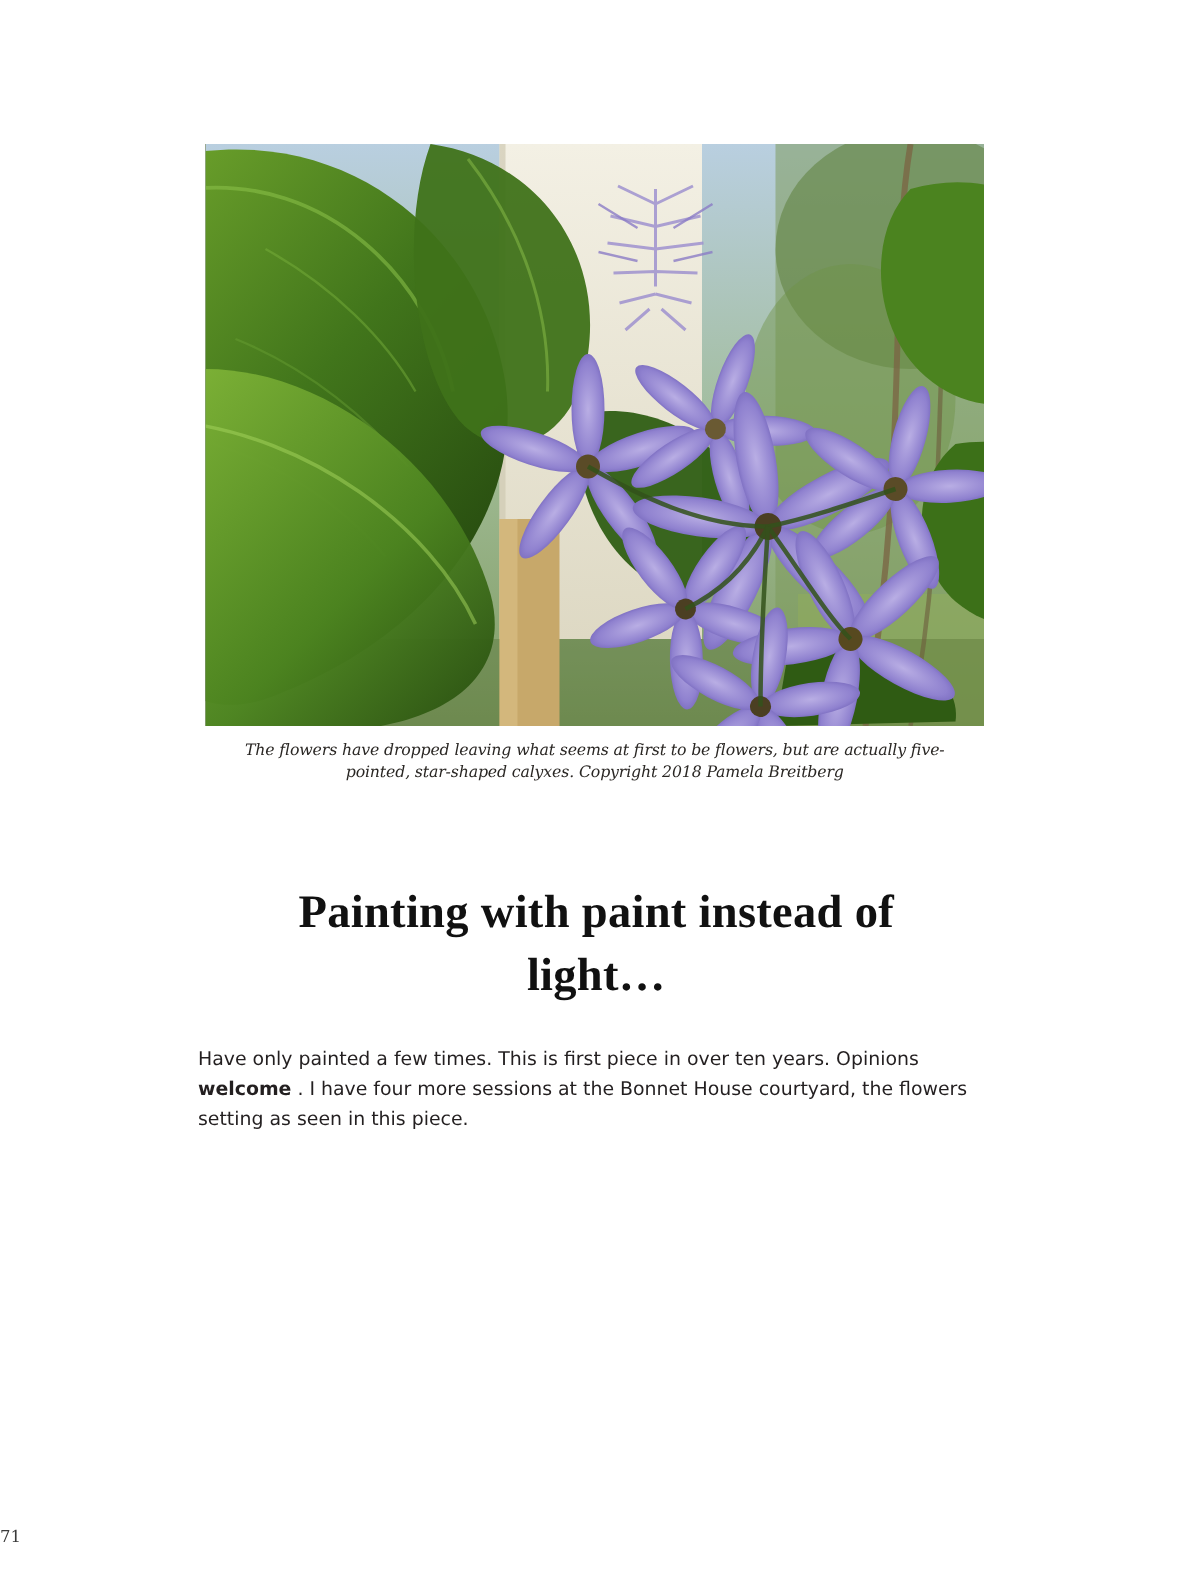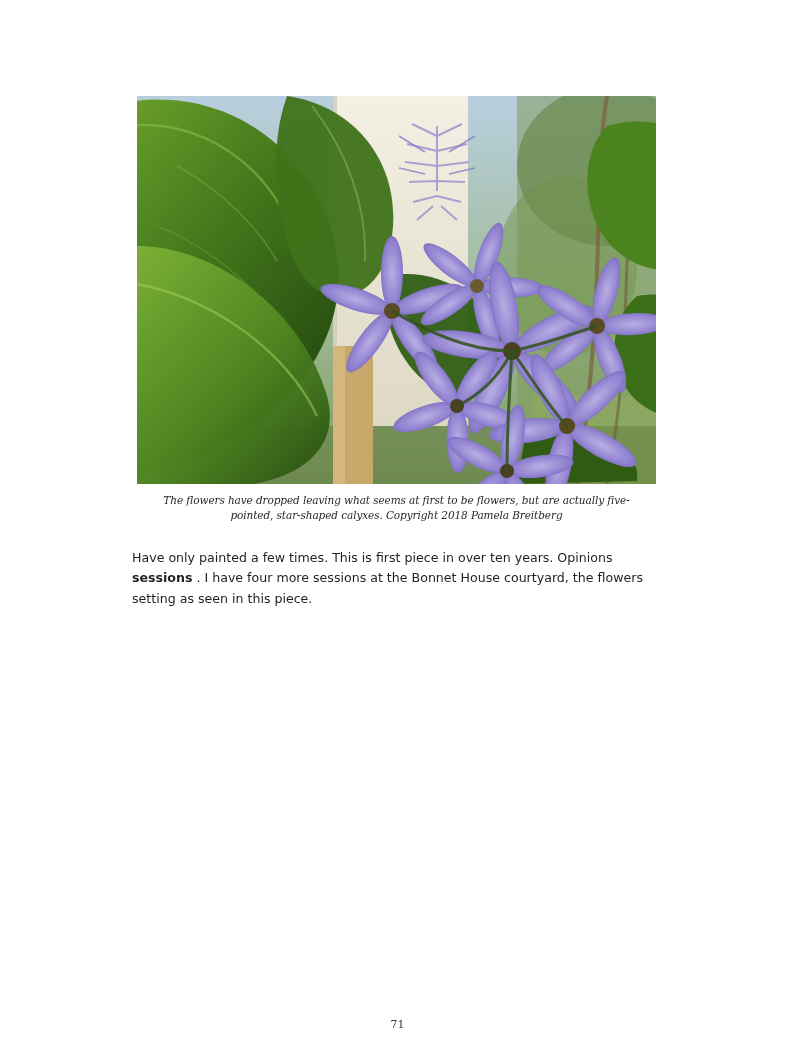--- a/index.html
+++ b/index.html
@@ -84,21 +84,21 @@
   .body-text b {
     font-weight: bold;
   }
 
   
   .page-number {
     position: absolute;
     left: 0;
     right: 0;
     top: 1018px;
-    text-align: center;
+    text-align: left;
     font-family: "DejaVu Serif", serif;
     font-size: 11px;
     color: #3a3a3a;
   }
 </style>
 </head>
 <body>
 
 <div class="page">
 
@@ -270,20 +270,21 @@
             <path d="M375 255 C360 285 340 300 320 310"></path>
             <path d="M375 255 C400 290 415 315 430 330"></path>
             <path d="M375 255 C372 300 370 340 370 375"></path>
           </g>
         </svg>
       </div>
 
       <figcaption class="caption">The flowers have dropped leaving what seems at first to be flowers, but are actually five-pointed, star-shaped calyxes. Copyright 2018 Pamela Breitberg</figcaption>
     </figure>
 
-
-    <p class="body-text"><span>Have only painted a few times. This is first piece in over ten years. Opinions </span><b>sessions</b><span> . I have four more sessions at the Bonnet House courtyard, the flowers setting as seen in this piece.</span></p>
+    <h1 class="title">Painting with paint instead of light…</h1>
+
+    <p class="body-text"><span>Have only painted a few times. This is first piece in over ten years. Opinions </span><b>welcome</b><span> . I have four more sessions at the Bonnet House courtyard, the flowers setting as seen in this piece.</span></p>
 
   </div>
 
   <div class="page-number">71</div>
 
 </div>
 
 </body></html>

